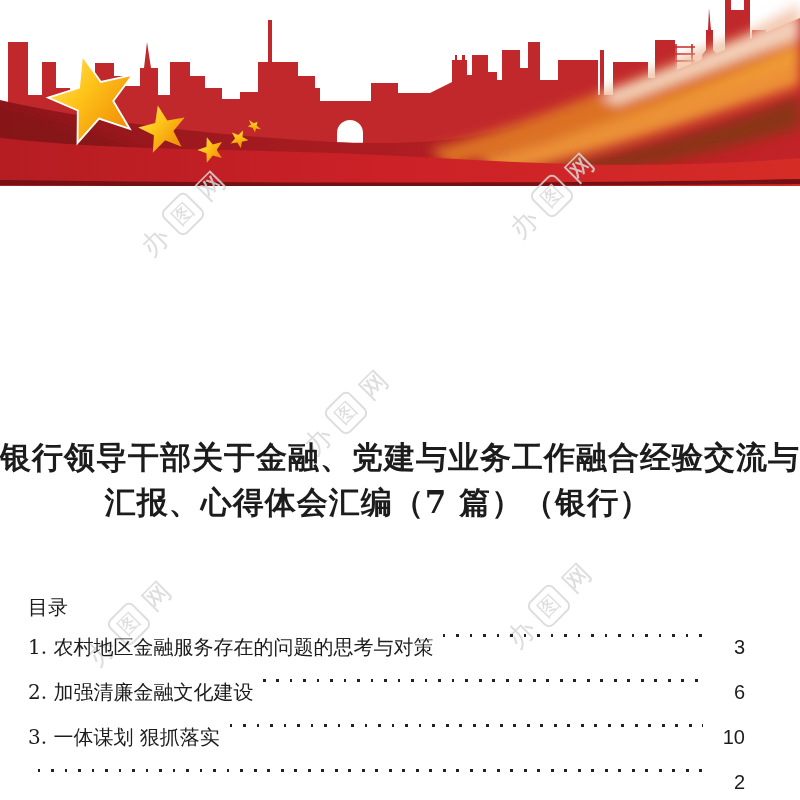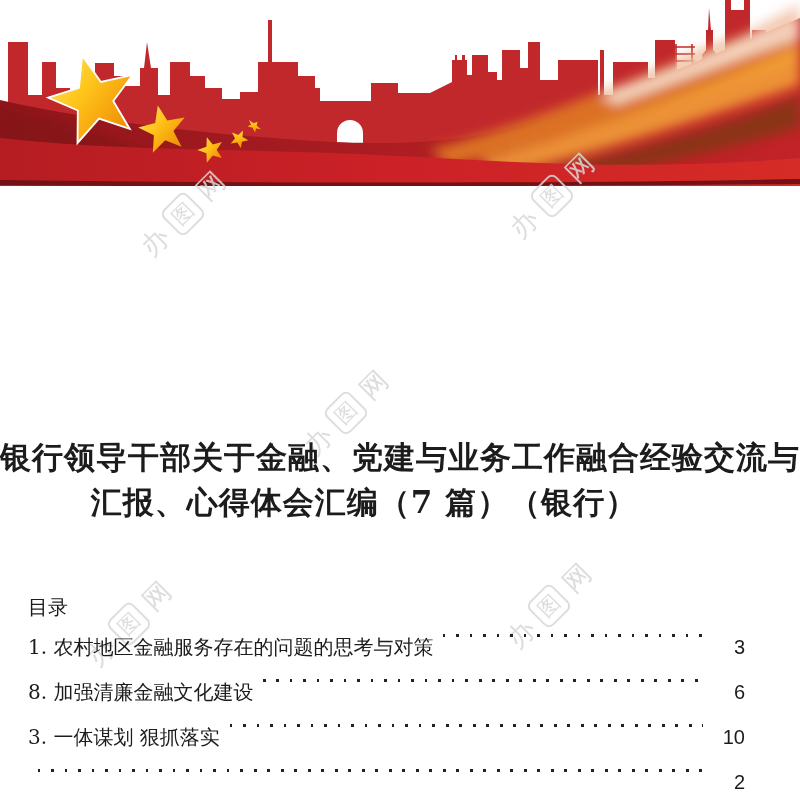--- a/index.html
+++ b/index.html
@@ -10,21 +10,21 @@
   
   .wm{position:absolute;display:flex;align-items:center;gap:9px;
       transform:rotate(-45deg);color:#d8d8d8;opacity:.85;z-index:3;
       font-size:27px;font-family:"DejaVu Sans",sans-serif;pointer-events:none;}
   .wm-box{width:30px;height:30px;border:2.5px solid #d8d8d8;border-radius:7px;
       display:flex;align-items:center;justify-content:center;font-size:21px;line-height:1;}
   
   .title-line{position:absolute;left:0;width:728px;text-align:center;z-index:4;
       font-size:31px;font-weight:700;letter-spacing:1px;white-space:nowrap;}
   #title-line1{top:437px;}
-  #title-line2{top:482px;}
+  #title-line2{top:482px;padding-left:14px;}
   #toc-heading{position:absolute;left:28px;top:594px;font-size:20px;z-index:4;}
   #toc{position:absolute;left:28px;right:55px;top:634px;z-index:4;}
   .toc-row{display:flex;align-items:flex-start;height:28px;margin-bottom:17px;font-size:20px;}
   .toc-label{white-space:nowrap;line-height:26px;}
   .leader{flex:1;height:3px;margin:0 12px 6px 10px;
       background:repeating-linear-gradient(to right,#222 0 2.5px,transparent 2.5px 13.5px);}
   .toc-page{min-width:30px;text-align:right;font-family:"Liberation Sans",sans-serif;
       font-size:20px;line-height:26px;}
 </style>
 </head>
@@ -146,21 +146,21 @@
 
   <div id="toc-heading">目录</div>
 
   <div id="toc">
     <div class="toc-row">
       <span class="toc-label">1. 农村地区金融服务存在的问题的思考与对策</span>
       <span class="leader"></span>
       <span class="toc-page">3</span>
     </div>
     <div class="toc-row">
-      <span class="toc-label">8. 加强清廉金融文化建设</span>
+      <span class="toc-label">2. 加强清廉金融文化建设</span>
       <span class="leader"></span>
       <span class="toc-page">6</span>
     </div>
     <div class="toc-row">
       <span class="toc-label">3. 一体谋划 狠抓落实</span>
       <span class="leader"></span>
       <span class="toc-page">10</span>
     </div>
     <div class="toc-row">
       <span class="leader"></span>

